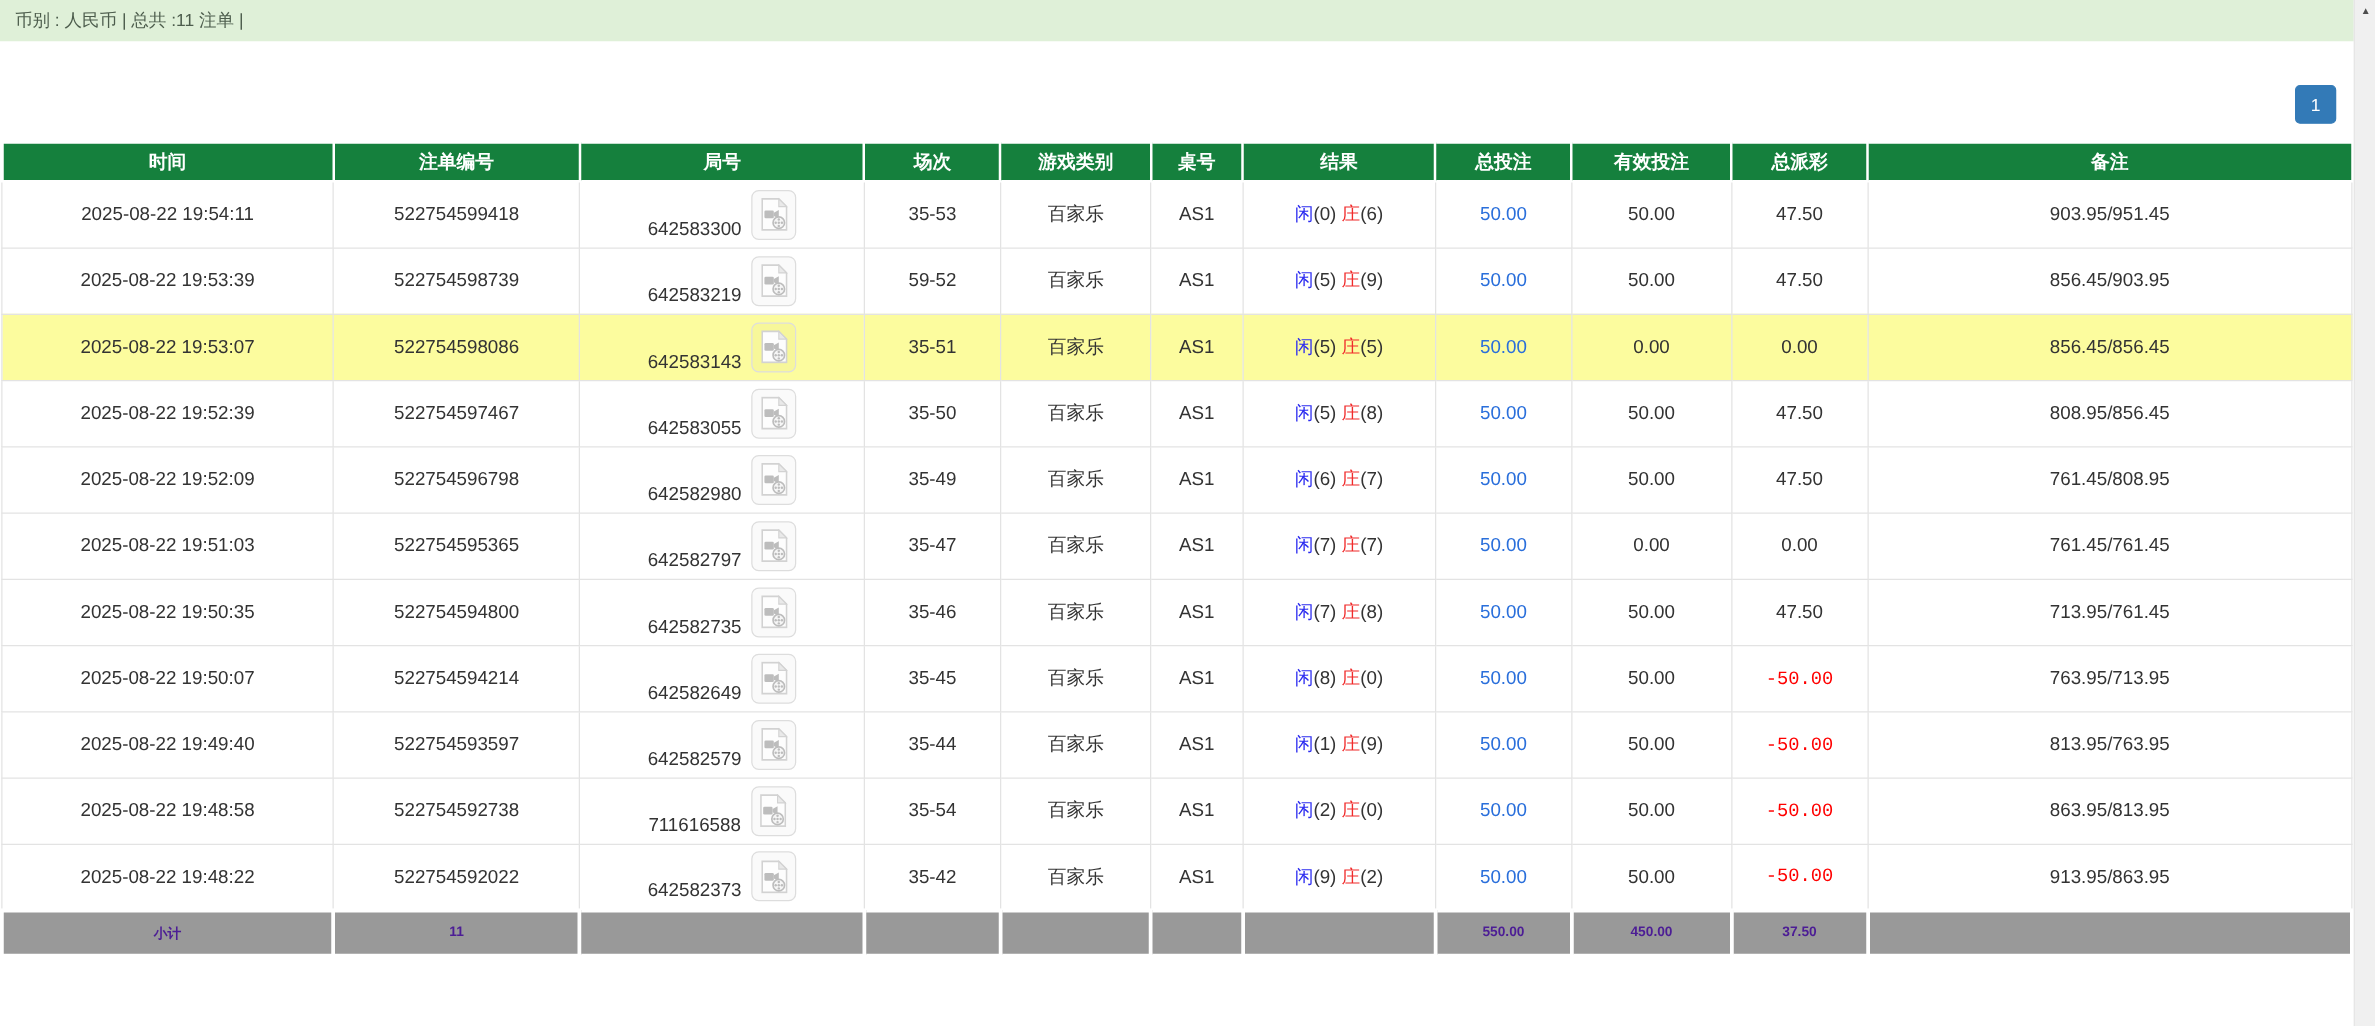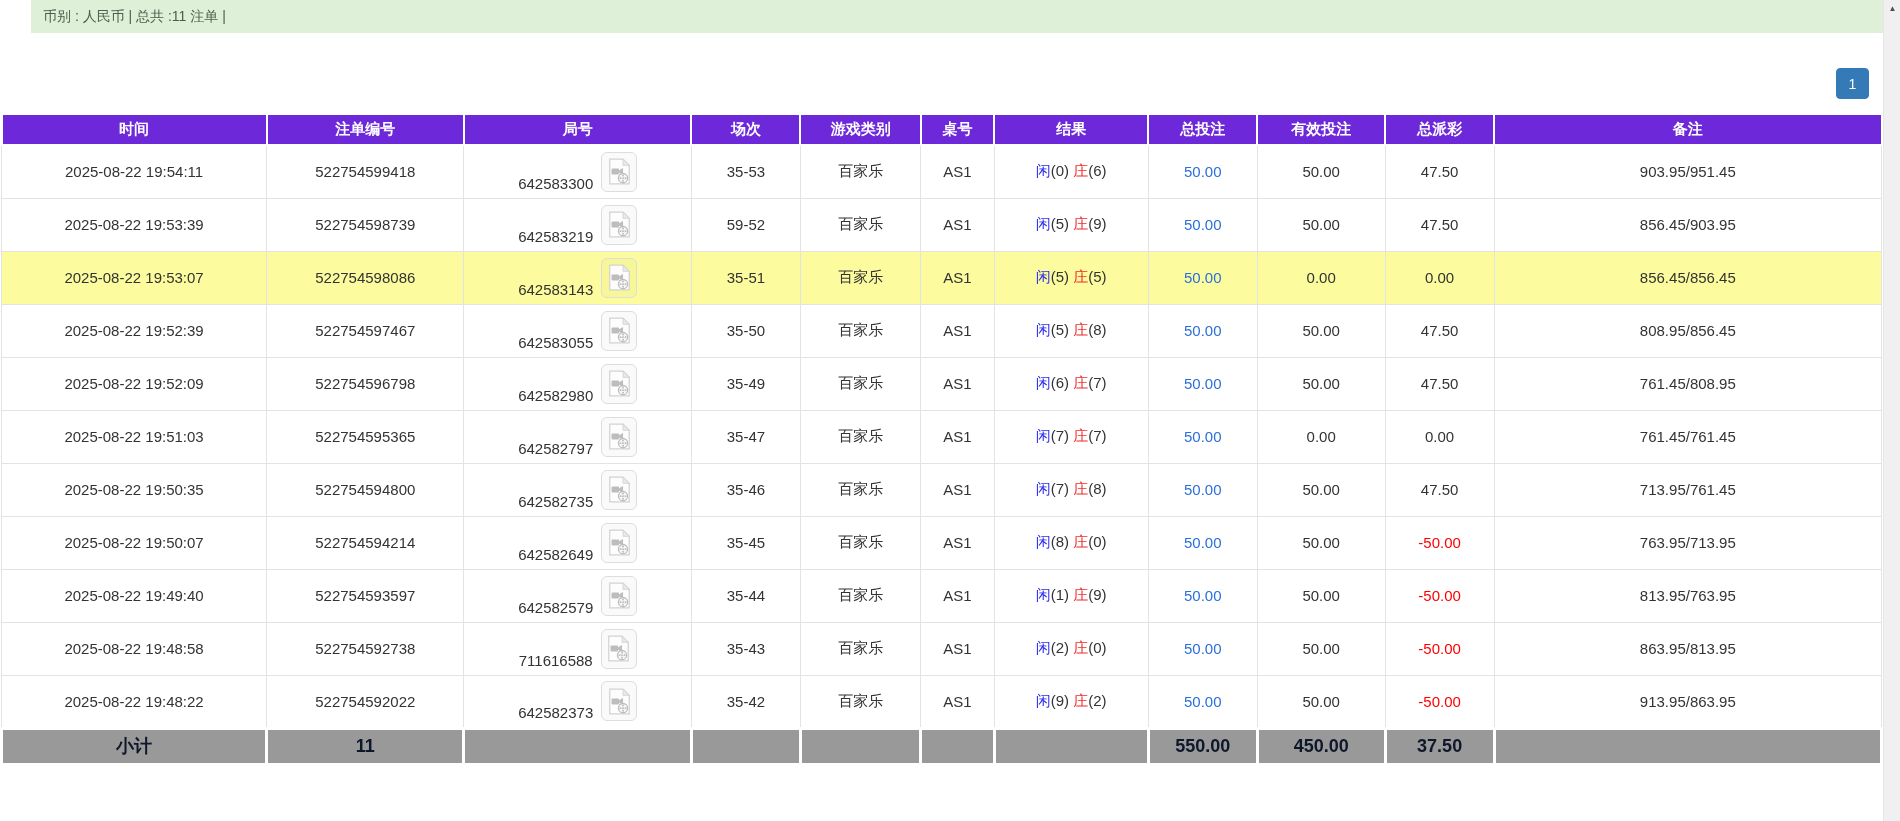--- a/index.html
+++ b/index.html
@@ -5,52 +5,52 @@
   * { box-sizing: border-box; margin: 0; padding: 0; }
   html, body { width: 1900px; height: 821px; overflow: hidden; background: #fff; }
   body { font-family: "Liberation Sans", "DejaVu Sans", sans-serif; color: #333; position: relative; }
 
   .app { position: absolute; left: 0; top: 0; width: 1883px; height: 821px; background: #fff; }
 
   
   .topbar {
     height: 33px; line-height: 33px; background: var(--topbar-bg, #dff0d8);
     display: flex; justify-content: space-between; align-items: center;
-    padding: 0 16px 0 12px; font-size: 14px; margin-left: 31px;
+    padding: 0 16px 0 12px; font-size: 14px;
   }
   .topbar .left-text { color: var(--summary-text-color, #4d5d4d); }
   .topbar .notice { color: var(--notice-red, #ff2222); }
 
   
   .pager-row { margin-top: 35px; height: 31px; display: flex; justify-content: flex-end; padding-right: 14px; }
   .page-btn {
     min-width: 33px; height: 31px; border: 1px solid var(--accent-blue, #337ab7);
     background: var(--accent-blue, #337ab7); color: #fff; font-size: 14px;
     border-radius: 4px; cursor: pointer; font-family: inherit;
   }
 
   
   table { width: 100%; border-collapse: collapse; margin-top: 14px; table-layout: fixed; }
   th {
-    background: #6d28d9; color: #fff; font-weight: bold; font-size: 15px;
+    background: #15803d; color: #fff; font-weight: bold; font-size: 15px;
     height: 31px; border: 2px solid #fff; text-align: center;
   }
   tbody td {
     background: #fff; border: 1px solid #e3e3e3; height: 53px;
     text-align: center; font-size: 15px; color: #333;
   }
   tbody tr.highlight td { background: var(--highlight-yellow, #fcfc9e); }
   tfoot td {
-    background: var(--footer-gray, #999); color: #0f172a; font-size: 18px; font-weight: bold;
+    background: var(--footer-gray, #999); color: #4c1d95; font-size: 11px; font-weight: bold;
     height: 36px; border: 3px solid #fff; text-align: center;
   }
   .player { color: var(--player-blue, #2b2bf0); }
   .banker { color: var(--banker-red, #f02b2b); }
   .bet-link { color: var(--link-blue, #2a6fdb); text-decoration: none; cursor: pointer; }
-  td .neg { color: var(--negative-red, #ff0000); }
+  td .neg { color: var(--negative-red, #ff0000); font-family: Liberation Mono, monospace; }
 
   .round-cell-inner { display: inline-flex; align-items: flex-end; gap: 8px; }
   .video-btn {
     width: 36px; height: 40px; border: 1px solid #ddd; border-radius: 6px;
     background: rgba(0,0,0,0.02); display: inline-flex; align-items: center;
     justify-content: center; cursor: pointer; vertical-align: middle;
   }
 
   
   .scrollbar {
@@ -379,21 +379,21 @@
     <path d="M12.5 13.5 l4.5 -2.5 v8 l-4.5 -2.5 z" fill="#bdbdbd"></path>
     <circle cx="17" cy="22.5" r="5.2" fill="#f6f6f6" stroke="#bdbdbd" stroke-width="1.5"></circle>
     <circle cx="17" cy="22.5" r="1.1" fill="#bdbdbd"></circle>
     <circle cx="17" cy="19.6" r="1.1" fill="#bdbdbd"></circle>
     <circle cx="17" cy="25.4" r="1.1" fill="#bdbdbd"></circle>
     <circle cx="14.2" cy="22.5" r="1.1" fill="#bdbdbd"></circle>
     <circle cx="19.8" cy="22.5" r="1.1" fill="#bdbdbd"></circle>
   </svg>
               </span>
 </span></td>
-          <td>35-43</td>
+          <td>35-54</td>
           <td>百家乐</td>
           <td>AS1</td>
           <td><span class="player">闲</span>(2) <span class="banker">庄</span>(0)</td>
           <td><a class="bet-link">50.00</a></td>
           <td>50.00</td>
           <td><span class="neg">-50.00</span></td>
           <td>863.95/813.95</td>
         </tr>
         <tr>
           <td>2025-08-22 19:48:22</td>

